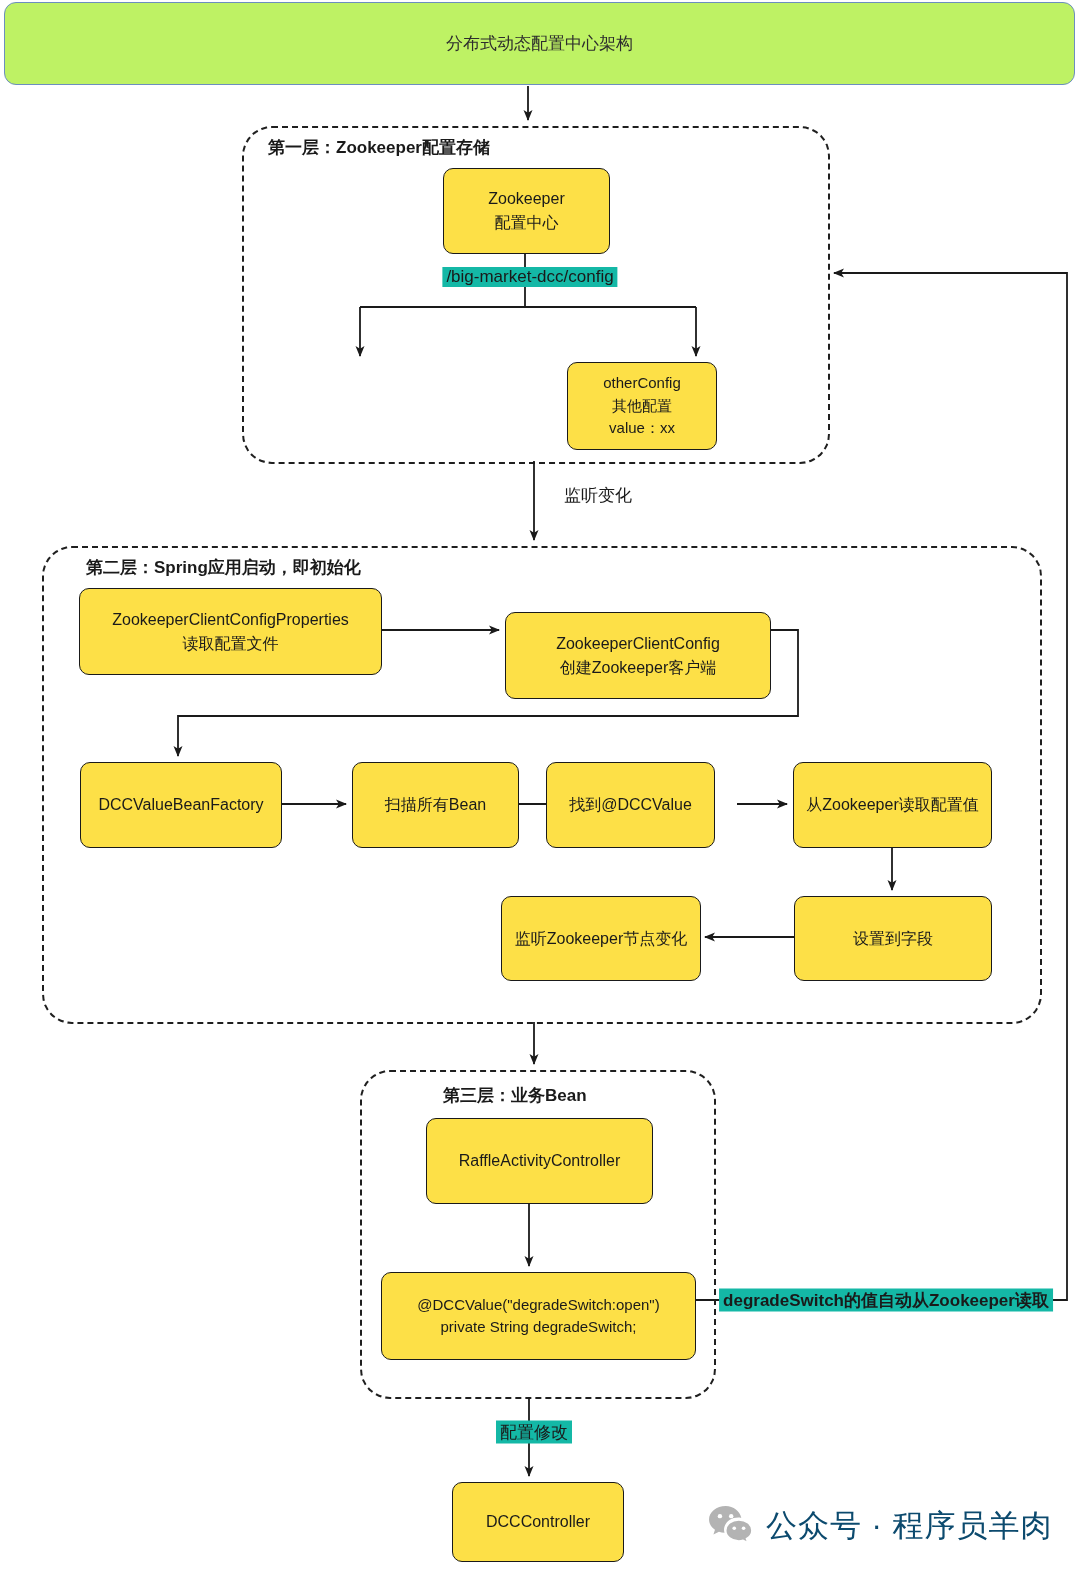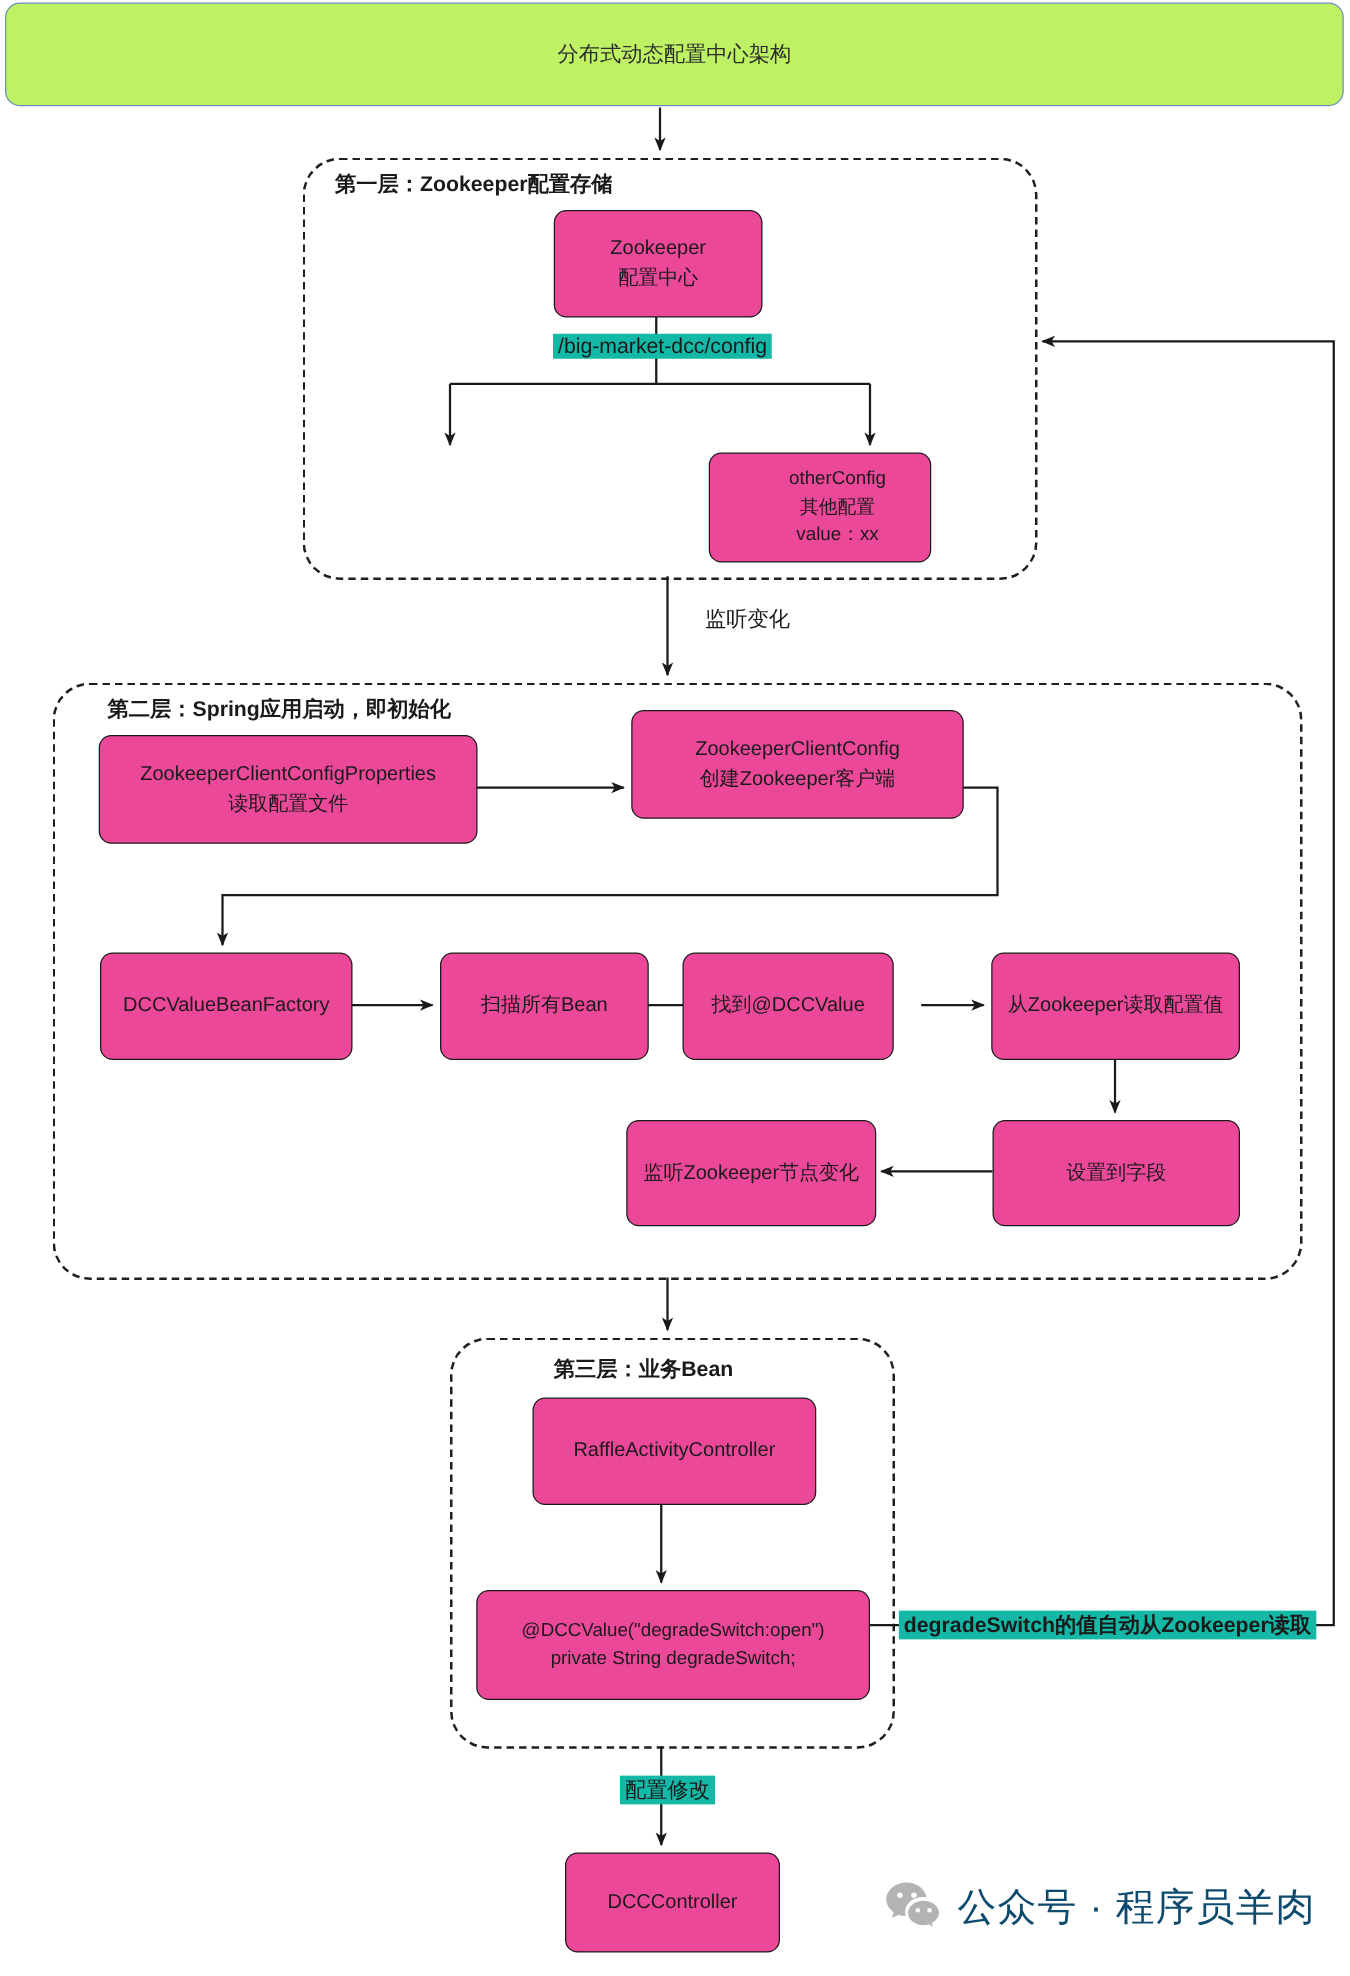--- a/index.html
+++ b/index.html
@@ -10,21 +10,21 @@
   svg.wires{position:absolute;left:0;top:0;width:1080px;height:1581px;z-index:1;}
   .banner{
     position:absolute;left:4px;top:2px;width:1069px;height:81px;z-index:2;
     background:#bef264;border:1.5px solid #6c8ebf;border-radius:12px;
     display:flex;align-items:center;justify-content:center;
     font-size:17px;color:#2d2d2d;
   }
   .layer{position:absolute;z-index:0;border:2px dashed #1f1f1f;border-radius:30px;background:transparent;}
   .layer-label{position:absolute;z-index:3;font-weight:bold;font-size:17px;white-space:nowrap;}
   .node{
-    position:absolute;z-index:2;background:#ec4899;border:1.5px solid #1a1a1a;border-radius:10px;
+    position:absolute;z-index:2;background:#fde047;border:1.5px solid #1a1a1a;border-radius:10px;
     display:flex;flex-direction:column;align-items:center;justify-content:center;
     text-align:center;font-size:16px;line-height:1.5;white-space:nowrap;
   }
   .node.small{font-size:15px;}
   .edge-label{
     position:absolute;z-index:3;font-size:17px;white-space:nowrap;background:#14b8a6;padding:0 4px;
   }
   .edge-label.no-bg{background:transparent;}
   .center-xy{transform:translate(-50%,-50%);}
   .watermark{
@@ -72,37 +72,37 @@
   <div class="layer-label" style="left:268px;top:136px;">第一层：Zookeeper配置存储</div>
 
   <div class="node" style="left:443px;top:168px;width:165px;height:84px;">
     <span>Zookeeper</span>
     <span>配置中心</span>
   </div>
 
   <div class="edge-label center-xy" style="left:530px;top:277px;">/big-market-dcc/config</div>
 
 
-  <div class="node small" style="left:567px;top:362px;width:148px;height:86px;padding-left:28px;">
+  <div class="node small" style="left:567px;top:362px;width:148px;height:86px;">
     <span>otherConfig</span>
     <span>其他配置</span>
     <span>value：xx</span>
   </div>
 
   <div class="edge-label no-bg" style="left:560px;top:484px;">监听变化</div>
 
   <div class="layer" style="left:42px;top:546px;width:996px;height:474px;"></div>
   <div class="layer-label" style="left:86px;top:556px;">第二层：Spring应用启动，即初始化</div>
 
   <div class="node" style="left:79px;top:588px;width:301px;height:85px;">
     <span>ZookeeperClientConfigProperties</span>
     <span>读取配置文件</span>
   </div>
 
-  <div class="node" style="left:505px;top:568px;width:264px;height:85px;">
+  <div class="node" style="left:505px;top:612px;width:264px;height:85px;">
     <span>ZookeeperClientConfig</span>
     <span>创建Zookeeper客户端</span>
   </div>
 
   <div class="node" style="left:80px;top:762px;width:200px;height:84px;">
     <span>DCCValueBeanFactory</span>
   </div>
 
   <div class="node" style="left:352px;top:762px;width:165px;height:84px;">
     <span>扫描所有Bean</span>

